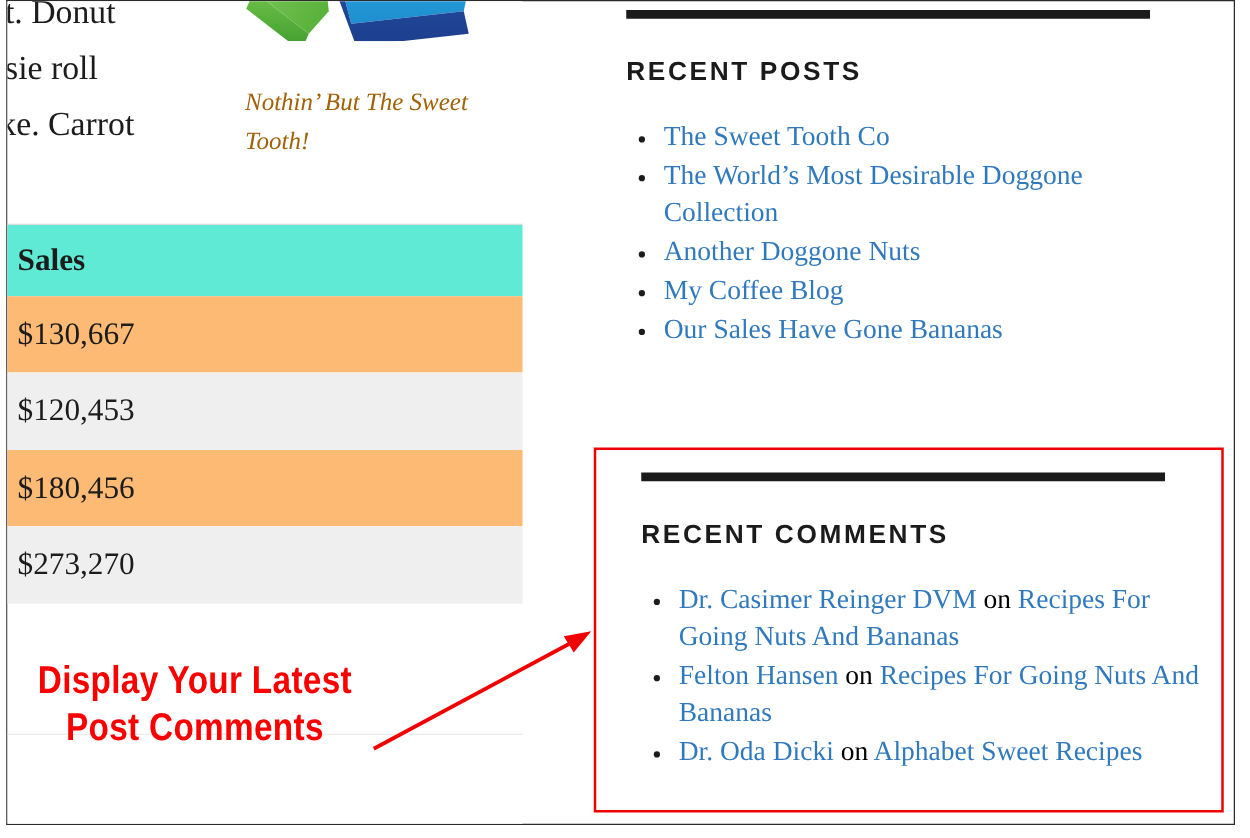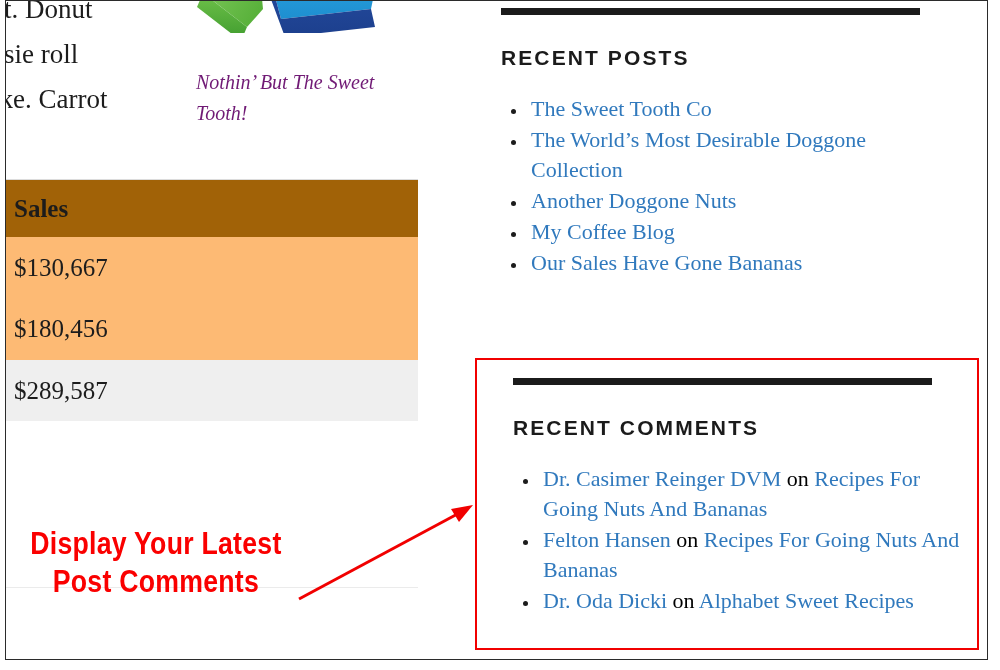--- a/index.html
+++ b/index.html
@@ -50,42 +50,42 @@
     width:232px;height:110px;
     overflow:hidden;
   }
   .caption{
     position:absolute;left:190px;top:66px;
     width:215px;
     font-family:"Liberation Serif", serif;
     font-style:italic;
     font-size:20px;
     line-height:31px;
-    color:#701a75;
+    color:#a16207;
   }
 
   
   .sales-table{
     position:absolute;left:-6px;top:178px;
     width:424px;
     border-collapse:collapse;
     font-family:"Liberation Serif", serif;
   }
   .sales-table th,.sales-table td{
     text-align:left;
     padding:17px 0 17px 14px;
     font-size:25px;
     font-weight:normal;
     color:#1c1c1c;
     border:none;
     line-height:1.1;
   }
   .sales-table th{
     font-weight:bold;
-    background:#a16207;
+    background:#5eead4;
     padding-top:15px;padding-bottom:14px;
     border-top:1px solid #dcdcdc;
   }
   .sales-table tr.odd td{background:#fdba74;}
   .sales-table tr.even td{background:#efefef;}
 
   .divider{
     position:absolute;left:-6px;top:586px;width:424px;height:1px;background:#ebebeb;
   }
 
@@ -213,25 +213,28 @@
     <table class="sales-table">
       <thead>
         <tr>
           <th>Sales</th>
         </tr>
       </thead>
       <tbody>
         <tr class="odd">
           <td>$130,667</td>
         </tr>
+        <tr class="even">
+          <td>$120,453</td>
+        </tr>
         <tr class="odd">
           <td>$180,456</td>
         </tr>
         <tr class="even">
-          <td>$289,587</td>
+          <td>$273,270</td>
         </tr>
       </tbody>
     </table>
 
     <div class="divider"></div>
 
     <div class="annot">
       <span>Display Your Latest</span>
       <span>Post Comments</span>
     </div>

